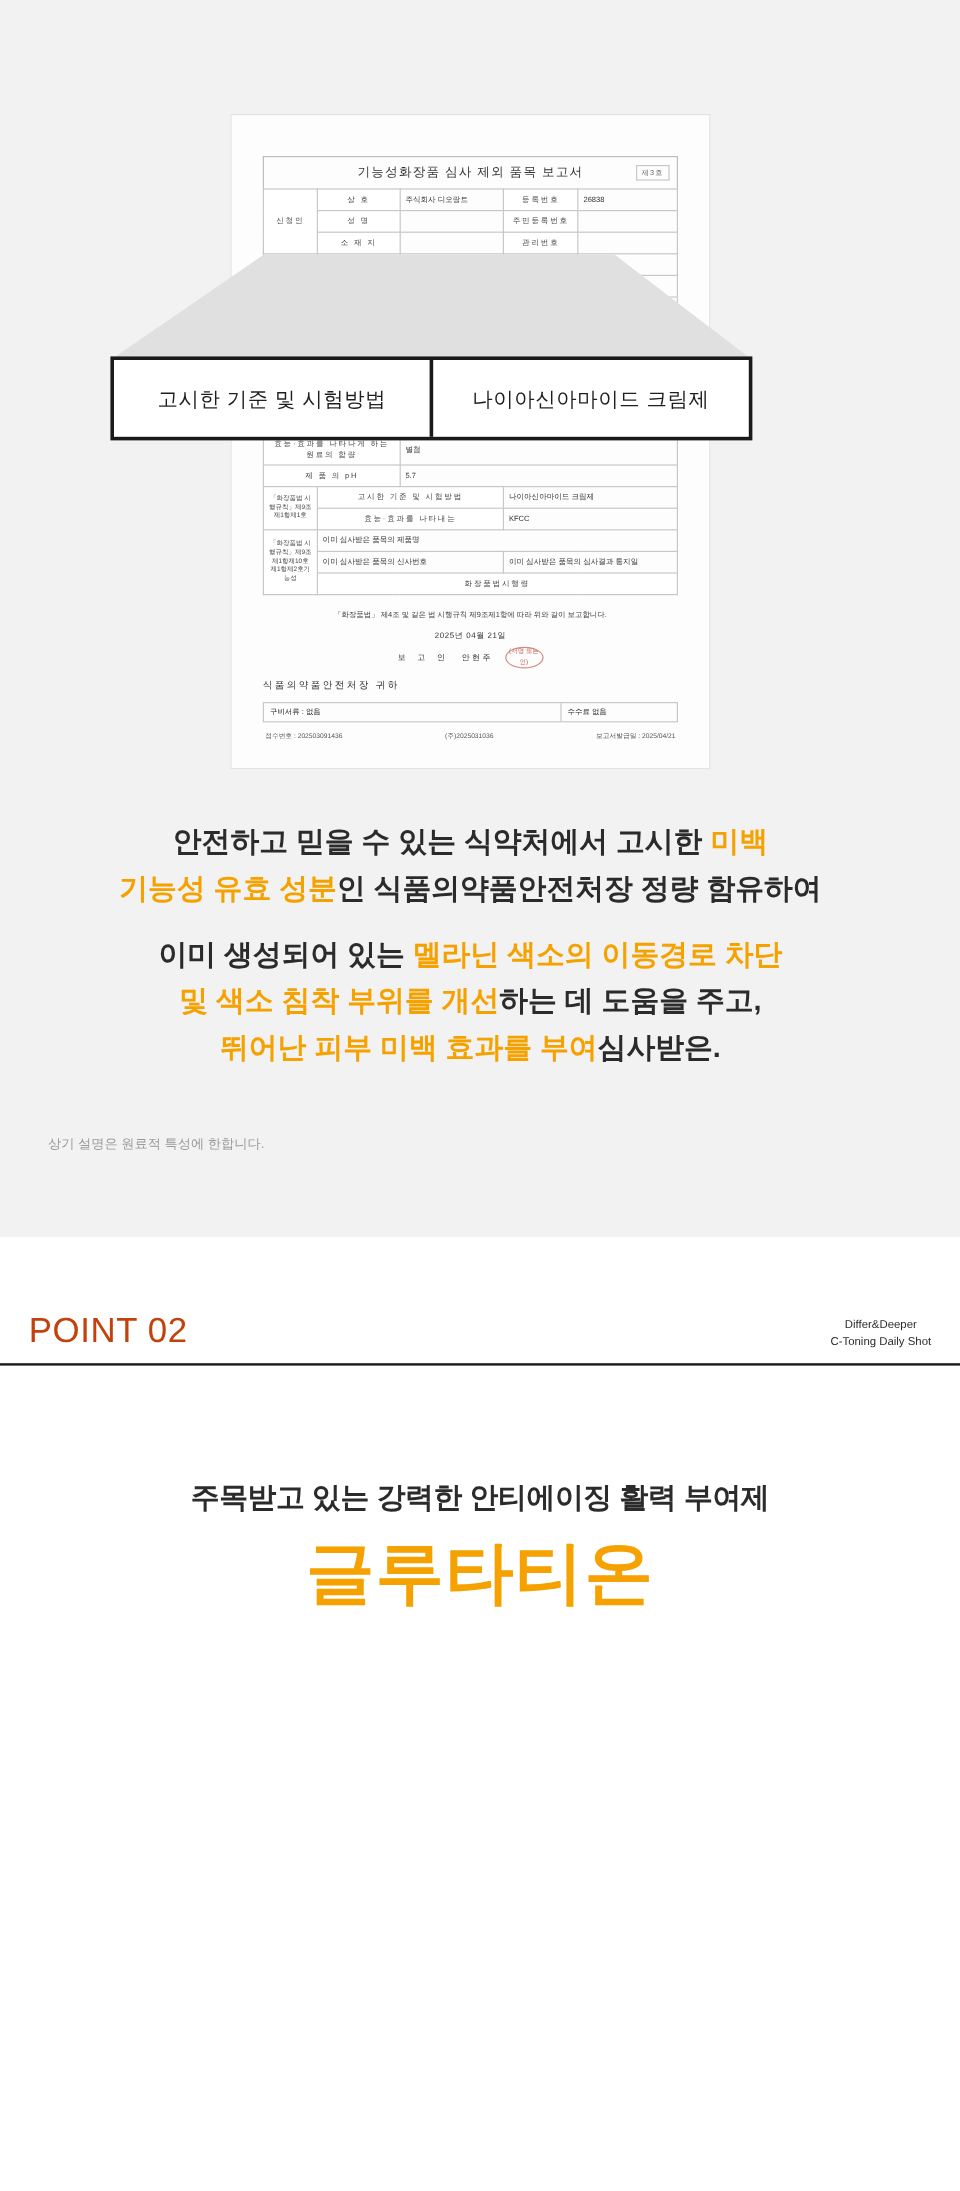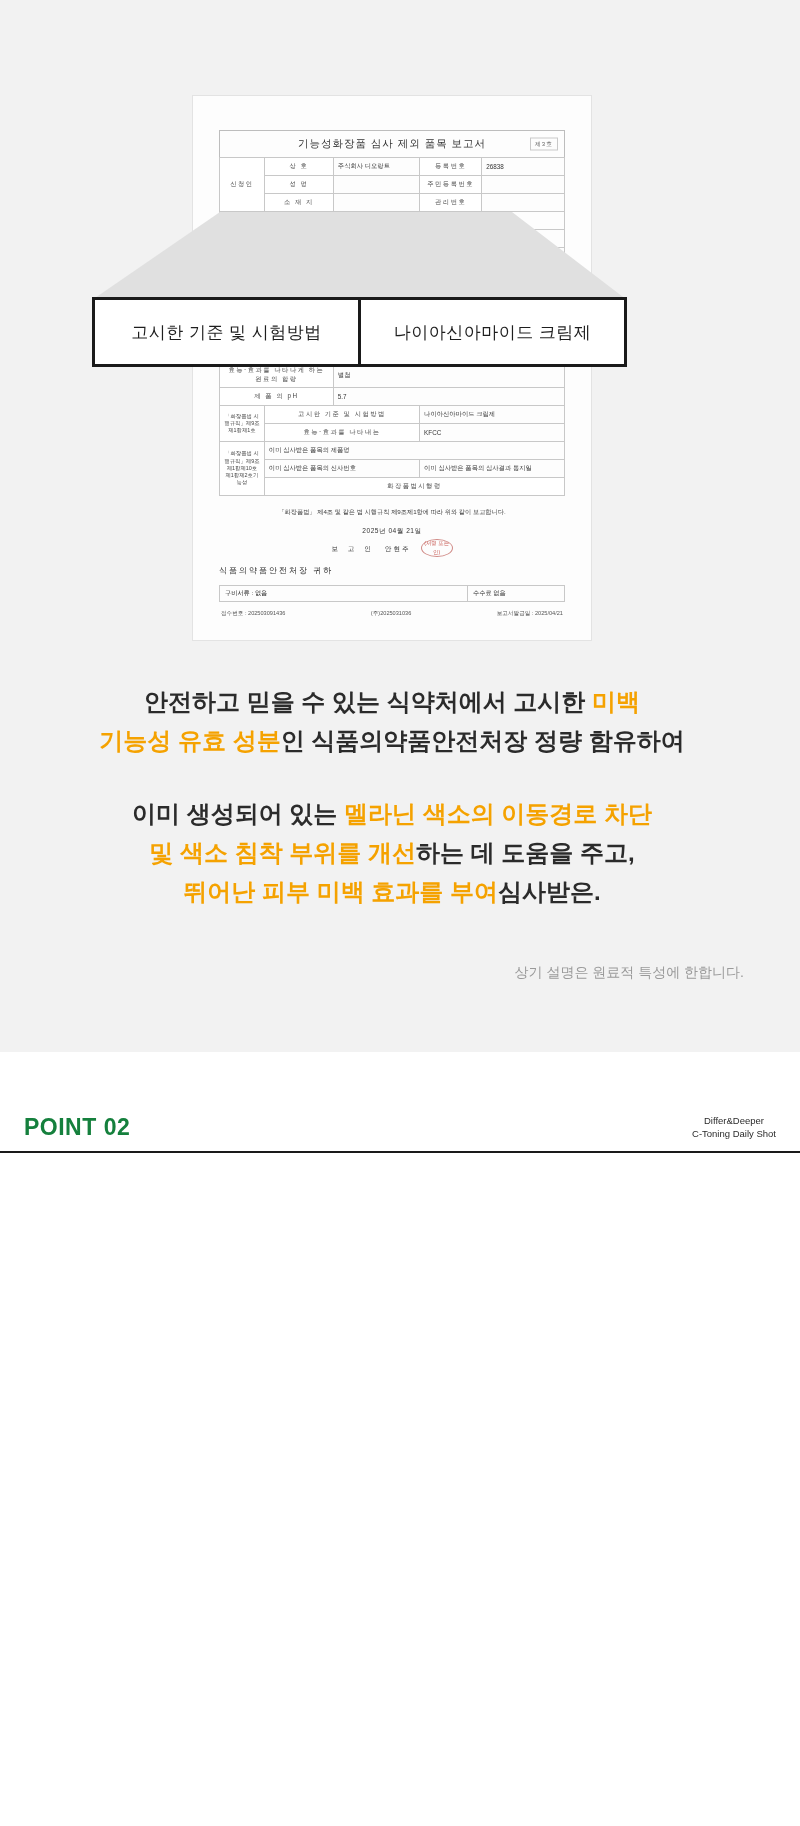--- a/index.html
+++ b/index.html
@@ -194,48 +194,48 @@
     text-align: center;
     padding: 42px 40px 0 40px;
   }
   .s1-text p {
     margin: 0;
     font-size: 24px;
     line-height: 1.62;
     color: #2b2b2b;
     font-weight: 700;
   }
-  .s1-text p.second { margin-top: 34px; }
+  .s1-text p.second { margin-top: 16px; }
   .hl { color: #f5a200; }
   .note {
-    text-align: right;
-    font-size: 14px;
+    text-align: left;
+    font-size: 11px;
     color: #9a9a9a;
     margin-top: 52px;
     font-weight: 400;
   }
 
   
   .point-section {
     background: #ffffff;
     padding-top: 62px;
   }
   .point-head {
     display: flex;
     align-items: flex-end;
     justify-content: space-between;
     padding: 0 24px 10px 24px;
     border-bottom: 2px solid #1a1a1a;
     margin: 0 0 0 0;
   }
   .point-label {
-    font-size: 23px;
-    font-weight: 700;
+    font-size: 29px;
+    font-weight: 400;
     letter-spacing: .5px;
-    color: #15803d;
+    color: #c2410c;
   }
   .brand-lines {
     text-align: center;
     font-size: 9.5px;
     line-height: 1.45;
     color: #2b2b2b;
   }
   .point-body {
     text-align: center;
     padding-top: 94px;
@@ -414,15 +414,19 @@
   </section>
 
   <section class="point-section">
     <div class="point-head">
       <div class="point-label">POINT 02</div>
       <div class="brand-lines">
         <div>Differ&amp;Deeper</div>
         <div>C-Toning Daily Shot</div>
       </div>
     </div>
+    <div class="point-body">
+      <div class="point-sub">주목받고 있는 강력한 안티에이징 활력 부여제</div>
+      <div class="point-main">글루타티온</div>
+    </div>
   </section>
 
 </div>
 
 </body></html>

